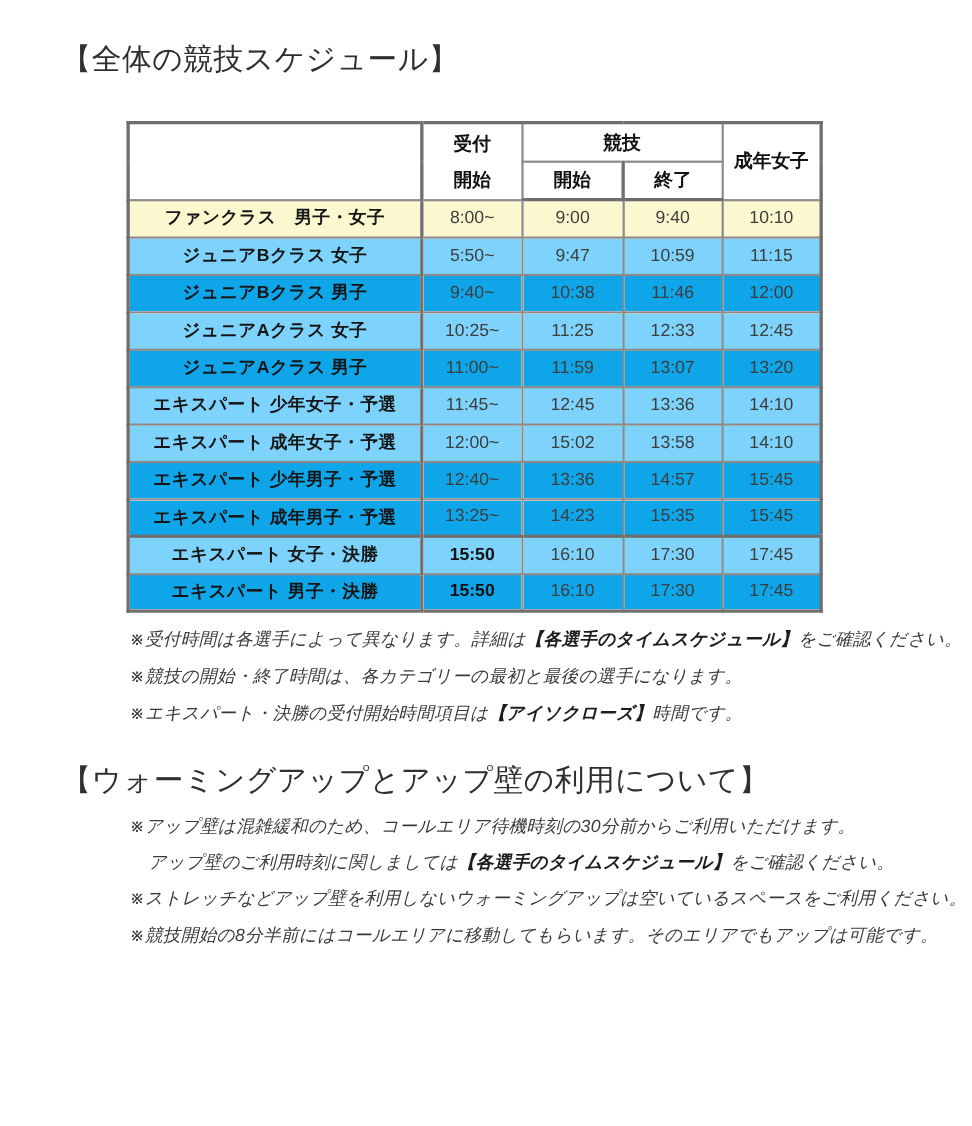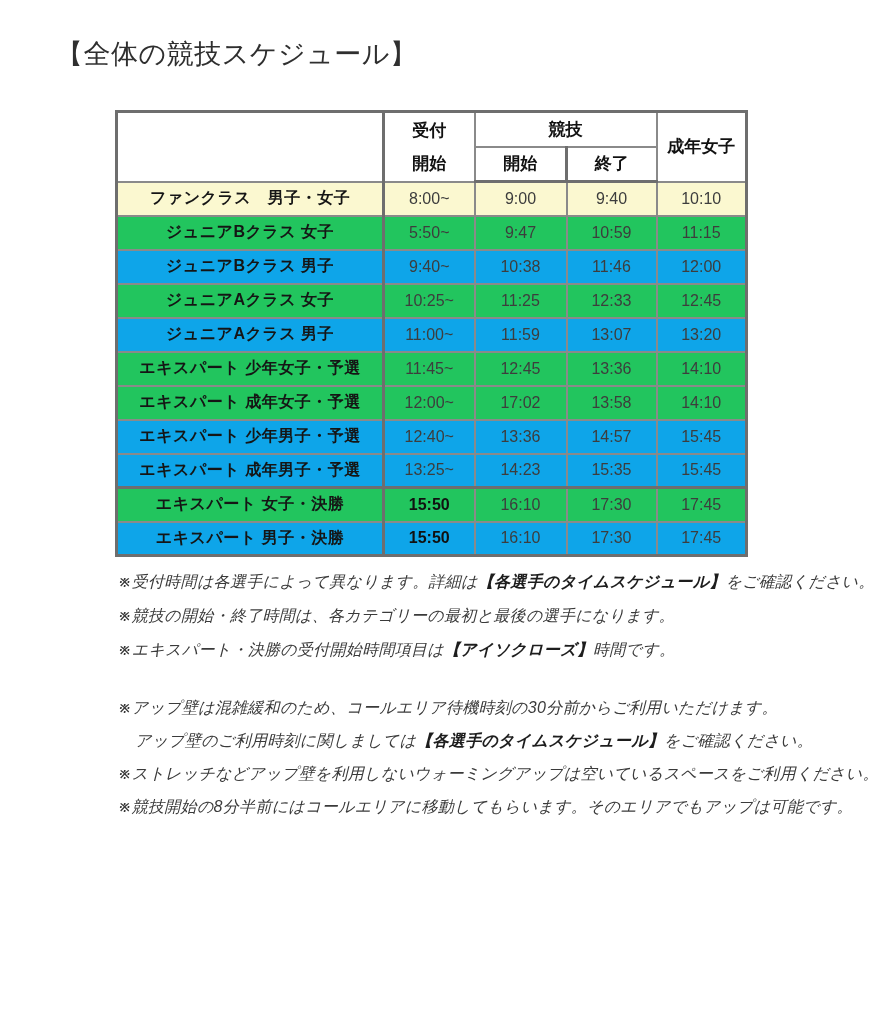--- a/index.html
+++ b/index.html
@@ -52,21 +52,21 @@
   td.cat  { font-weight: bold; font-size: 16px; color: #151515; letter-spacing: 0.5px; }
   td.time { font-size: 16px; color: #3d3d3d; font-weight: 400; }
   td.time.bold { font-weight: bold; color: #111; }
 
   table.schedule th:first-child,
   table.schedule td:first-child { border-right: 3px solid #6e6e6e; }
   table.schedule thead tr:last-child th { border-bottom: 3px solid #6e6e6e; }
   tr.thick-top td { border-top: 3px solid #6e6e6e; }
 
   .row-yellow td { background: #fbf8d0; margin-left: 36px; }
-  .row-pink   td { background: #22c55e; }
+  .row-pink   td { background: #7dd3fc; }
   .row-cyan   td { background: #0ea5e9; }
 
   .notes { margin-left: 118px; margin-top: 8px; }
   .note {
     font-size: 16px;
     color: #3a3a3a;
     line-height: 34px;
     letter-spacing: 0.3px;
     white-space: nowrap;
     font-style: italic;
@@ -149,21 +149,21 @@
           <tr class="row-pink">
             <td class="cat">エキスパート 少年女子・予選</td>
             <td class="time">11:45~</td>
             <td class="time">12:45</td>
             <td class="time">13:36</td>
             <td class="time">14:10</td>
           </tr>
           <tr class="row-pink">
             <td class="cat">エキスパート 成年女子・予選</td>
             <td class="time">12:00~</td>
-            <td class="time">17:02</td>
+            <td class="time">15:02</td>
             <td class="time">13:58</td>
             <td class="time">14:10</td>
           </tr>
           <tr class="row-cyan">
             <td class="cat">エキスパート 少年男子・予選</td>
             <td class="time">12:40~</td>
             <td class="time">13:36</td>
             <td class="time">14:57</td>
             <td class="time">15:45</td>
           </tr>
@@ -192,20 +192,21 @@
     </table>
   </div>
 
   <div class="notes">
     <div class="note"><span>※受付時間は各選手によって異なります。詳細は</span><span class="b">【各選手のタイムスケジュール】</span><span>をご確認ください。</span></div>
     <div class="note"><span>※競技の開始・終了時間は、各カテゴリーの最初と最後の選手になります。</span><span class="b"></span><span></span></div>
     <div class="note"><span>※エキスパート・決勝の受付開始時間項目は</span><span class="b">【アイソクローズ】</span><span>時間です。</span></div>
   </div>
 
   <div class="section">
+    <div class="sec-title">【ウォーミングアップとアップ壁の利用について】</div>
     <div class="notes">
       <div class="note"><span>※アップ壁は混雑緩和のため、コールエリア待機時刻の30分前からご利用いただけます。</span><span class="b"></span><span></span></div>
       <div class="note indent"><span>アップ壁のご利用時刻に関しましては</span><span class="b">【各選手のタイムスケジュール】</span><span>をご確認ください。</span></div>
       <div class="note"><span>※ストレッチなどアップ壁を利用しないウォーミングアップは空いているスペースをご利用ください。</span><span class="b"></span><span></span></div>
       <div class="note"><span>※競技開始の8分半前にはコールエリアに移動してもらいます。そのエリアでもアップは可能です。</span><span class="b"></span><span></span></div>
     </div>
   </div>
 
 
 </div>

